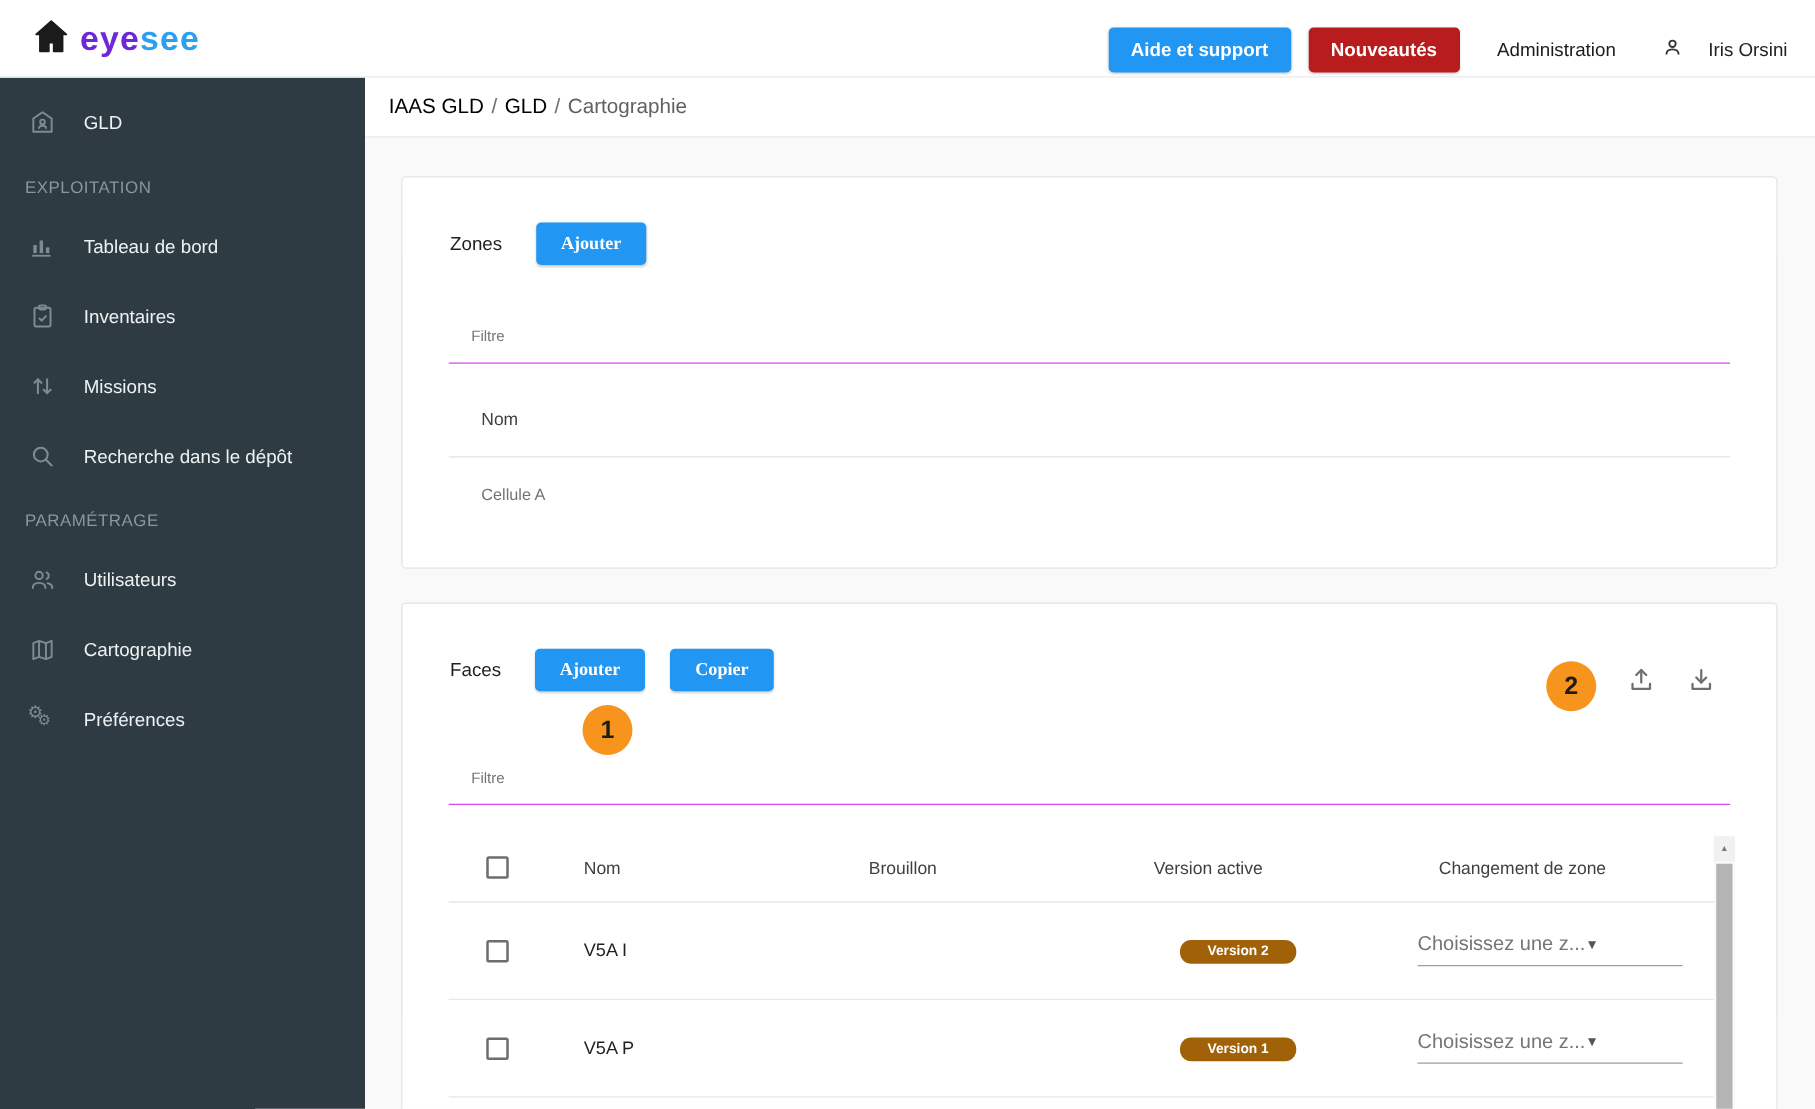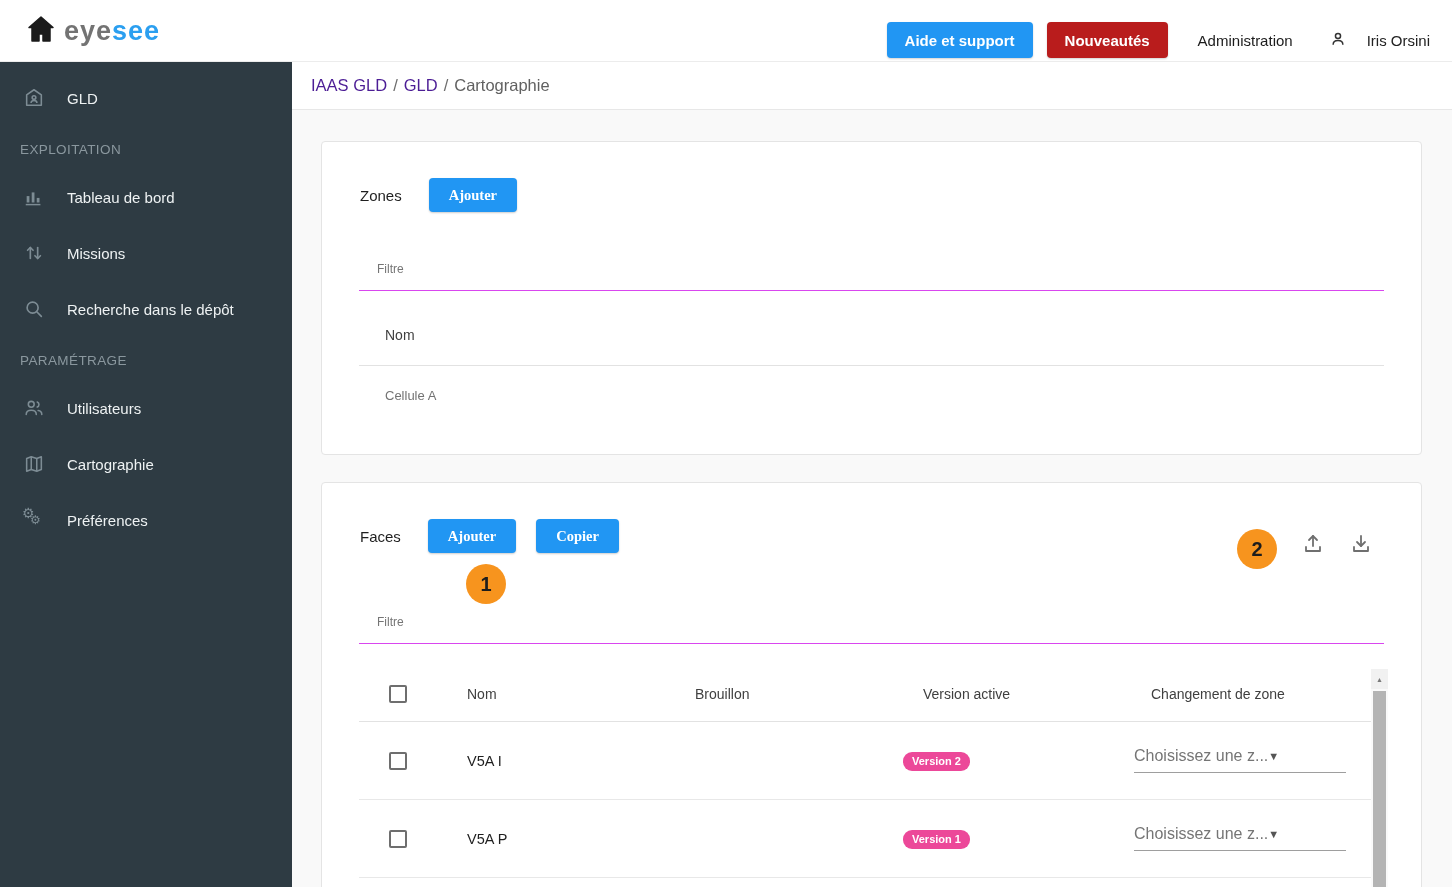--- a/index.html
+++ b/index.html
@@ -2,21 +2,21 @@
 <html><head>
 <meta charset="utf-8">
 <style>
   * { margin:0; padding:0; box-sizing:border-box; }
   html,body { width:1452px; height:887px; overflow:hidden; font-family:"Liberation Sans", sans-serif; background:#fafafa; }
 
   
   .topbar { position:absolute; left:0; top:0; width:1452px; height:62px; background:#ffffff; border-bottom:1px solid #ececec; z-index:30; }
   .logo { position:absolute; left:26px; top:14px; display:flex; align-items:center; gap:8px; }
   .brand { font-size:27px; font-weight:800; letter-spacing:1px; line-height:1; }
-  .brand .p1 { color:#737373;margin-top:42px; }
+  .brand .p1 { color:#6d28d9;margin-top:42px; }
   .brand .p2 { color:#2b9ff0; }
   .topbar-right { position:absolute; right:22px; top:0; height:80px; display:flex; align-items:center; }
   .btn { border:none; border-radius:4px; height:36px; padding:0 18px; font-size:15px; font-weight:600; color:#fff; cursor:pointer; box-shadow:0 1px 2px rgba(0,0,0,.18); font-family:"Liberation Sans", sans-serif; }
   .btn-help { background:#2196f3; }
   .btn-news { background:#b91c1c; margin-left:14px;text-align:right; }
   .admin-link { margin-left:30px; font-size:15px; color:#1c1c1c; cursor:pointer; }
   .user { margin-left:36px; display:flex; align-items:center; gap:20px; font-size:15px; color:#222; }
 
   
   .sidebar { position:absolute; left:0; top:62px; width:292px; height:825px; background:#2e3b43; z-index:20; }
@@ -24,21 +24,21 @@
   .side-item:first-child { margin-top:8px; }
   .side-item .icn { width:24px; height:24px; display:flex; align-items:center; justify-content:center; color:#7d8c94; }
   .side-section { margin:16px 0 12px; padding-left:20px; color:#8a979e; font-size:13.5px; letter-spacing:.4px; }
   .gear-combo { position:relative; width:24px; height:24px; color:#7d8c94; }
   .gear-combo .g1 { position:absolute; left:0px; top:-3px; font-size:14px; }
   .gear-combo .g2 { position:absolute; left:8px; top:5px; font-size:12px; }
 
   
   .main { position:absolute; left:292px; top:62px; width:1160px; height:825px; background:#f9f9f9; overflow:hidden; }
   .breadcrumb { height:48px; background:#fff; border-bottom:1px solid #e7e7e7; display:flex; align-items:center; padding-left:19px; font-size:16.5px; color:#616161; }
-  .breadcrumb a { color:#4c1d95; text-decoration:none; cursor:pointer; }
+  .breadcrumb a { color:#000000; text-decoration:none; cursor:pointer; }
   .breadcrumb .sep { margin:0 6px; color:#6d6d6d; }
 
   .card { position:relative; margin-left:29px; width:1101px; background:#ffffff; border:1px solid #e4e4e4; border-radius:4px; }
   .card-zones { margin-top:31px; height:314px; }
   .card-faces { margin-top:27px; height:480px; }
 
   .card-head { display:flex; align-items:center; margin-top:36px; padding-left:38px; }
   .card-title { font-size:15px; color:#1f1f1f; }
   .btn-small { border:none; border-radius:4px; height:34px; padding:0 20px; font-size:14.5px; font-weight:600; color:#fff; background:#2196f3; cursor:pointer; box-shadow:0 1px 2px rgba(0,0,0,.2); font-family:Liberation Serif, serif; }
   .card-head .btn-small { margin-left:27px; }
@@ -55,21 +55,21 @@
 
   
   .f-table { position:relative; margin:25px 49px 0 37px; }
   .f-thead { position:relative; height:53px; border-bottom:1px solid #e2e2e2; }
   .fth { position:absolute; top:17px; font-size:14px; color:#3f3f3f; }
   .f-row { position:relative; height:78px; border-bottom:1px solid #e8e8e8; }
   .checkbox { position:absolute; left:30px; width:18px; height:18px; border:2px solid #6e6e6e; border-radius:2px; background:#fff; cursor:pointer; }
   .f-thead .checkbox { top:16px; }
   .f-row .checkbox { top:30px; }
   .cell-nom { position:absolute; left:108px; top:31px; font-size:14.5px; color:#1f1f1f; }
-  .version-badge { position:absolute; left:544px; top:30px; background:#ec4899; color:#fff; font-size:11px; font-weight:700; padding:4px 9px; border-radius:9px; line-height:1; }
+  .version-badge { position:absolute; left:585px; top:30px; background:#a16207; color:#fff; font-size:11px; font-weight:700; padding:4px 22px; border-radius:9px; line-height:1; }
   .zone-select { position:absolute; left:775px; top:18px; width:212px; height:33px; border-bottom:1px solid #9e9e9e; display:flex; align-items:center; justify-content:flex-start; font-size:16px; color:#757575; cursor:pointer; }
   .zone-select .caret { font-size:11px; color:#555; margin-right:4px; }
 
   
   .num-badge { position:absolute; width:40px; height:40px; border-radius:50%; background:#f7941e; color:#1d1d1d; font-size:20px; font-weight:700; display:flex; align-items:center; justify-content:center; z-index:5; }
   .badge-1 { left:144px; top:81px; }
   .head-icons { position:absolute; right:48px; top:46px; display:flex; align-items:center; gap:24px; }
   .head-icons .io-btn { margin-top:-10px; width:24px; height:24px; color:#6f6f6f; cursor:pointer; display:flex; align-items:center; justify-content:center; }
   .head-icons .num-badge { position:static; }
 
@@ -123,20 +123,30 @@
   <div class="side-item">
     <span class="icn">
       <svg width="22" height="22" viewBox="0 0 24 24" fill="currentColor">
           <rect x="4" y="11" width="3" height="7"></rect>
           <rect x="9.5" y="7" width="3" height="11"></rect>
           <rect x="15" y="13" width="3" height="5"></rect>
           <rect x="3" y="19.5" width="16" height="1.6"></rect>
         </svg>
     </span>
     <span>Tableau de bord</span>
+  </div>
+  <div class="side-item">
+    <span class="icn">
+      <svg width="22" height="22" viewBox="0 0 24 24" fill="none" stroke="currentColor" stroke-width="1.7" stroke-linejoin="round">
+          <rect x="5" y="4.5" width="14" height="16.5" rx="1.5"></rect>
+          <rect x="9" y="2.5" width="6" height="3.6" rx="1"></rect>
+          <path d="M9 13.5l2.4 2.4 4-4.4"></path>
+        </svg>
+    </span>
+    <span>Inventaires</span>
   </div>
   <div class="side-item">
     <span class="icn">
       <svg width="22" height="22" viewBox="0 0 24 24" fill="none" stroke="currentColor" stroke-width="1.8" stroke-linecap="round" stroke-linejoin="round">
           <path d="M8 18V6"></path>
           <path d="M5 9l3-3 3 3"></path>
           <path d="M16 6v12"></path>
           <path d="M13 15l3 3 3-3"></path>
         </svg>
     </span>

